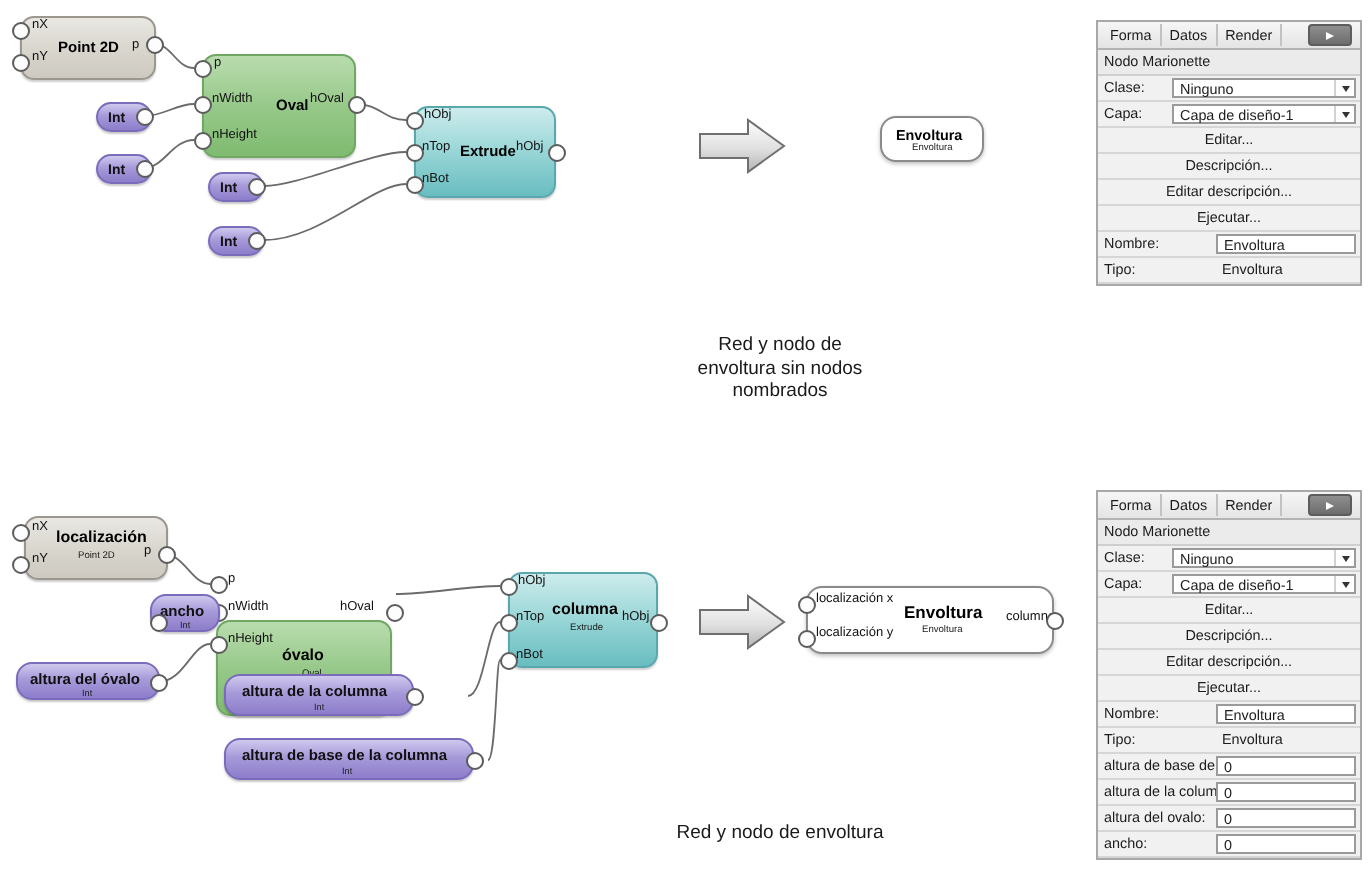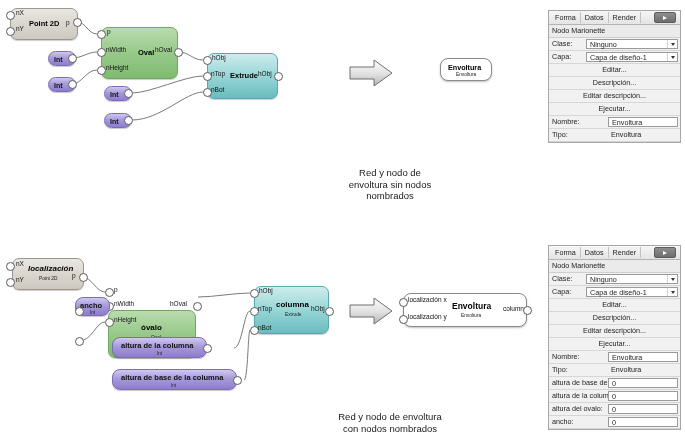--- a/index.html
+++ b/index.html
@@ -191,21 +191,21 @@
     <div class="sub" style="left:15px;top:13px;font-size:4.8px;color:#222;">Envoltura</div>
   </div>
 
   <div class="caption" style="left:300px;top:167px;width:180px;">
     <div>Red y nodo de</div>
     <div>envoltura sin nodos</div>
     <div>nombrados</div>
   </div>
 
   <div class="node n-grey" style="left:12px;top:258px;width:72px;height:32px;">
-    <div class="title" style="left:15px;top:5px;font-size:8px;font-style:italic;">localización</div>
+    <div class="title" style="left:15px;top:5px;font-size:8px;">localización</div>
     <div class="sub" style="left:26px;top:17px;font-size:4.8px;color:#222;">Point 2D</div>
   </div>
   <div class="port" style="left:6px;top:262px;"></div>
   <div class="plabel" style="left:16px;top:260px;">nX</div>
   <div class="port" style="left:6px;top:278px;"></div>
   <div class="plabel" style="left:16px;top:276px;">nY</div>
   <div class="plabel" style="left:72px;top:272px;">p</div>
   <div class="port" style="left:79px;top:273px;"></div>
 
   <div class="node n-green" style="left:108px;top:284px;width:88px;height:48px;margin-top:26px;">
@@ -233,20 +233,24 @@
   <div class="plabel" style="left:258px;top:324px;">nBot</div>
   <div class="plabel" style="left:311px;top:305px;">hObj</div>
   <div class="port" style="left:325px;top:307px;"></div>
 
   <div class="node n-purple" style="left:44px;top:297px;width:35px;height:19px;margin-left:31px;">
     <div class="title" style="left:4px;top:3px;font-size:7.5px;color:#101010;">ancho</div>
     <div class="sub" style="left:14px;top:12px;font-size:4.6px;color:#1c1c1c;">Int</div>
   </div>
   <div class="port" style="left:75px;top:307px;"></div>
 
+  <div class="node n-purple" style="left:8px;top:331px;width:72px;height:19px;">
+    <div class="title" style="left:6px;top:3px;font-size:7.5px;color:#101010;">altura del óvalo</div>
+    <div class="sub" style="left:32px;top:12px;font-size:4.6px;color:#1c1c1c;">Int</div>
+  </div>
   <div class="port" style="left:75px;top:337px;"></div>
 
   <div class="node n-purple" style="left:112px;top:337px;width:95px;height:21px;">
     <div class="title" style="left:8px;top:3px;font-size:7.5px;color:#101010;">altura de la columna</div>
     <div class="sub" style="left:44px;top:13px;font-size:4.6px;color:#1c1c1c;">Int</div>
   </div>
   <div class="port" style="left:203px;top:344px;"></div>
 
   <div class="node n-purple" style="left:112px;top:369px;width:125px;height:21px;">
     <div class="title" style="left:8px;top:3px;font-size:7.5px;color:#101010;">altura de base de la columna</div>
@@ -271,21 +275,20 @@
   </div>
   <div class="port" style="left:399px;top:298px;"></div>
   <div class="plabel" style="left:408px;top:296px;">localización x</div>
   <div class="port" style="left:399px;top:315px;"></div>
   <div class="plabel" style="left:408px;top:313px;">localización y</div>
   <div class="plabel" style="left:503px;top:305px;">columna</div>
   <div class="port" style="left:523px;top:306px;"></div>
 
   <div class="caption" style="left:300px;top:411px;width:180px;">
     <div>Red y nodo de envoltura</div>
-    <div>con nodos nombrados</div>
   </div>
 
   <div class="panel" style="left:548px;top:10px;">
     <div class="tabbar">
       <div class="tab">Forma</div>
       <div class="tab">Datos</div>
       <div class="tab">Render</div>
       <div class="tabspacer"></div>
       <div class="tabbtn"></div>
     </div>

